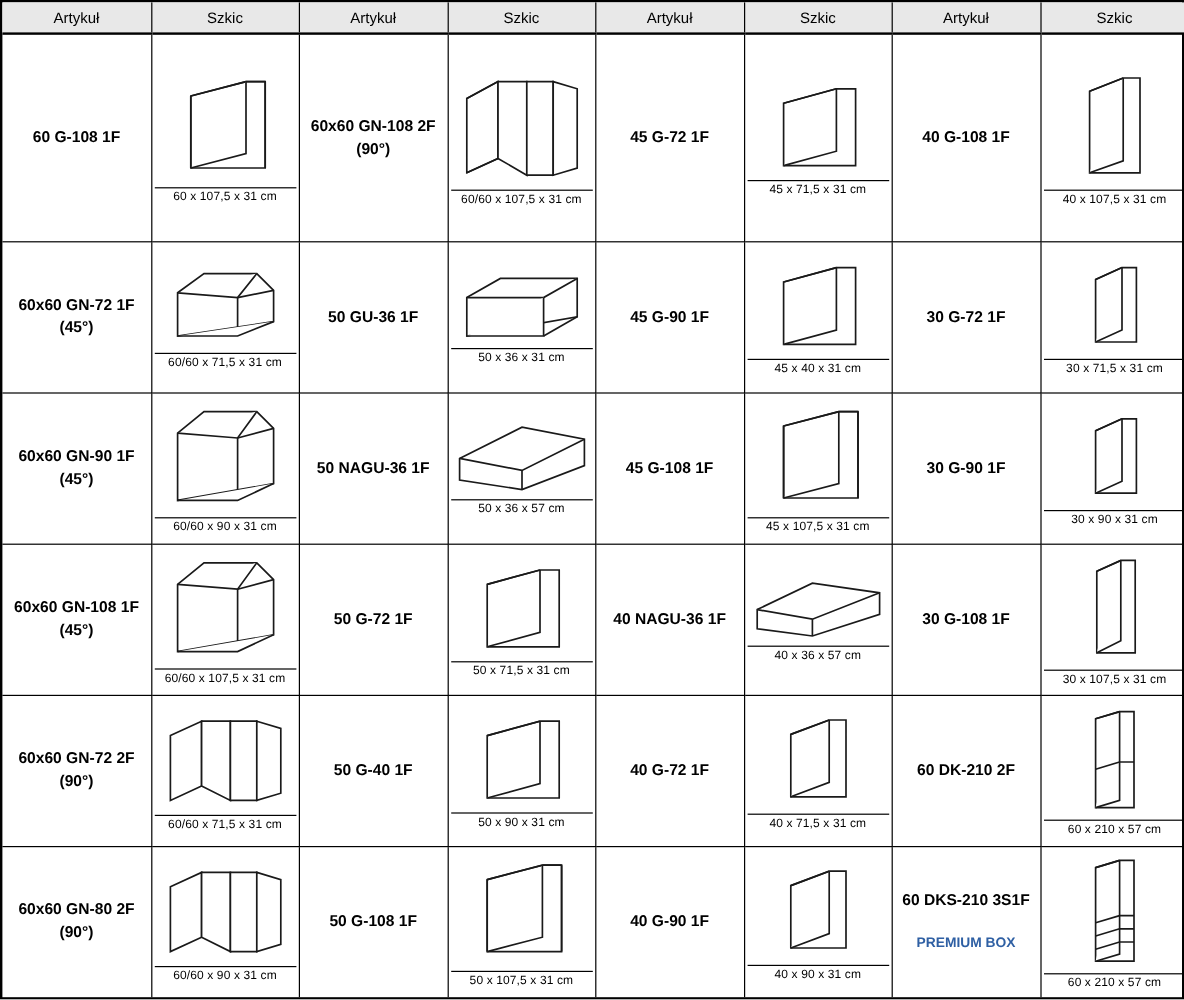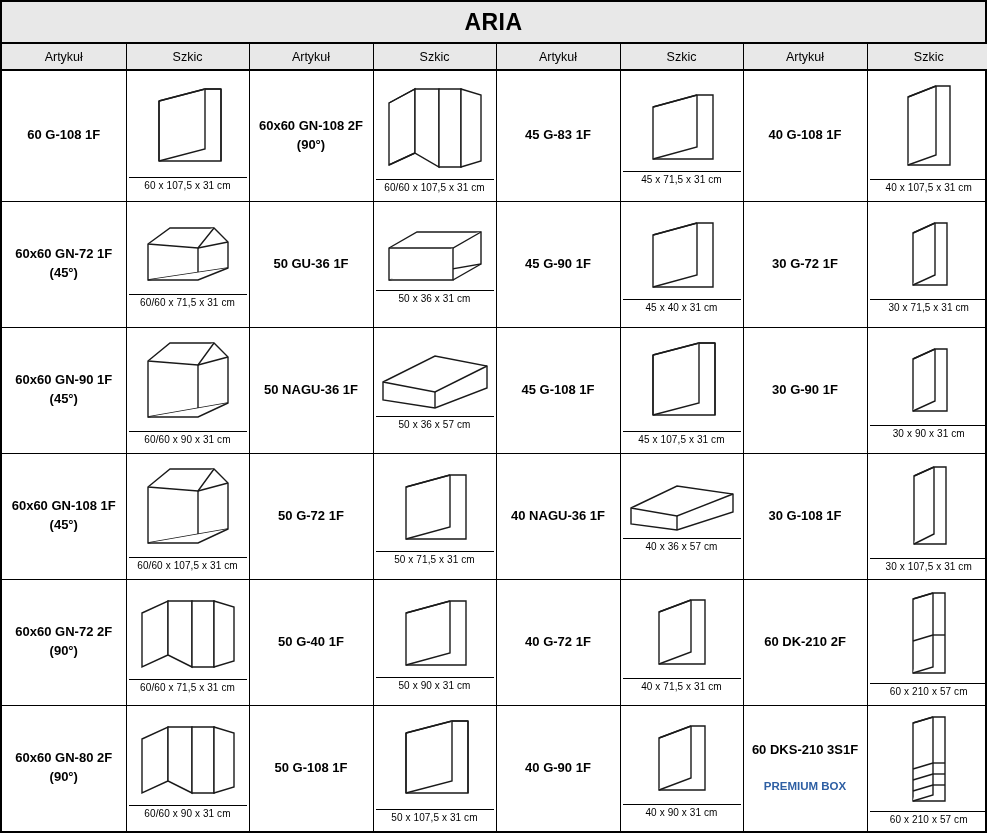--- a/index.html
+++ b/index.html
@@ -101,23 +101,20 @@
   }
   
   col.name { width: 124px; }
   col.sk   { width: 123px; }
 </style>
 </head>
 <body>
 
 <div class="sheet">
 
-  <div class="title-bar">
-    <div class="title">ARIA</div>
-  </div>
 
   <table>
     <colgroup>
       <col class="name">
         <col class="sk">
       <col class="name">
         <col class="sk">
       <col class="name">
         <col class="sk">
       <col class="name">
@@ -181,21 +178,21 @@
       <path d="M56 8 L78 8 L78 86 L56 86 Z"></path>
       <path d="M78 8 L98 14 L98 80 L78 86 Z"></path>
       <path d="M6 22 L32 8"></path>
                     <path d="M32 72 L6 84"></path>
     </g>
                 </svg>
               </div>
               <div class="dim">60/60 x 107,5 x 31 cm</div>
             </div>
           </td>
-          <td class="c-name"><span>45 G-83 1F</span></td>
+          <td class="c-name"><span>45 G-72 1F</span></td>
           <td class="c-sketch">
             <div class="sk-wrap">
               <div class="sk-art">
                 <svg width="74" height="80" viewBox="0 0 74 80">
                   <g fill="#fff" stroke="#1a1a1a" stroke-width="1.4">
       <path d="M8 18 L52 6 L68 6 L68 70 L8 70 Z"></path>
       <path d="M52 6 L52 58 L8 70"></path>
                     <path d="M8 18 L52 6"></path>
     </g>
                 </svg>

